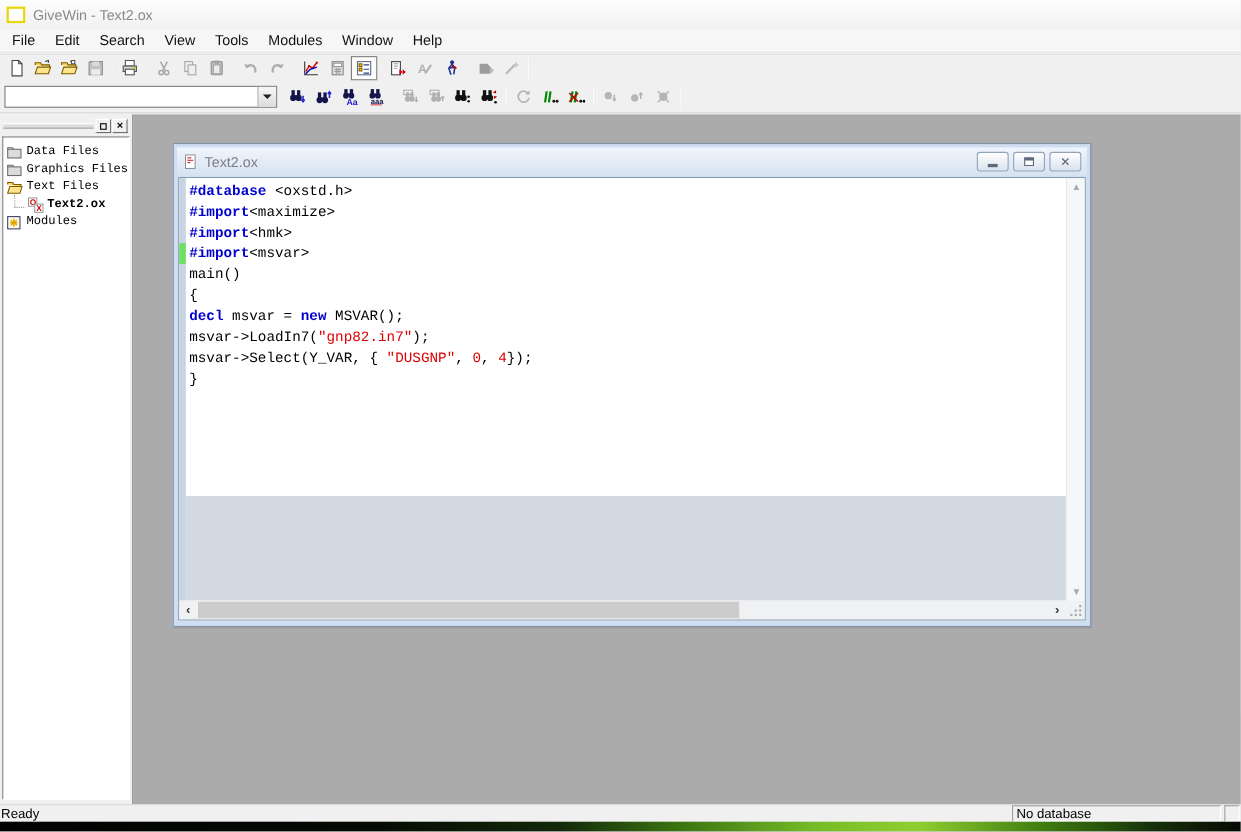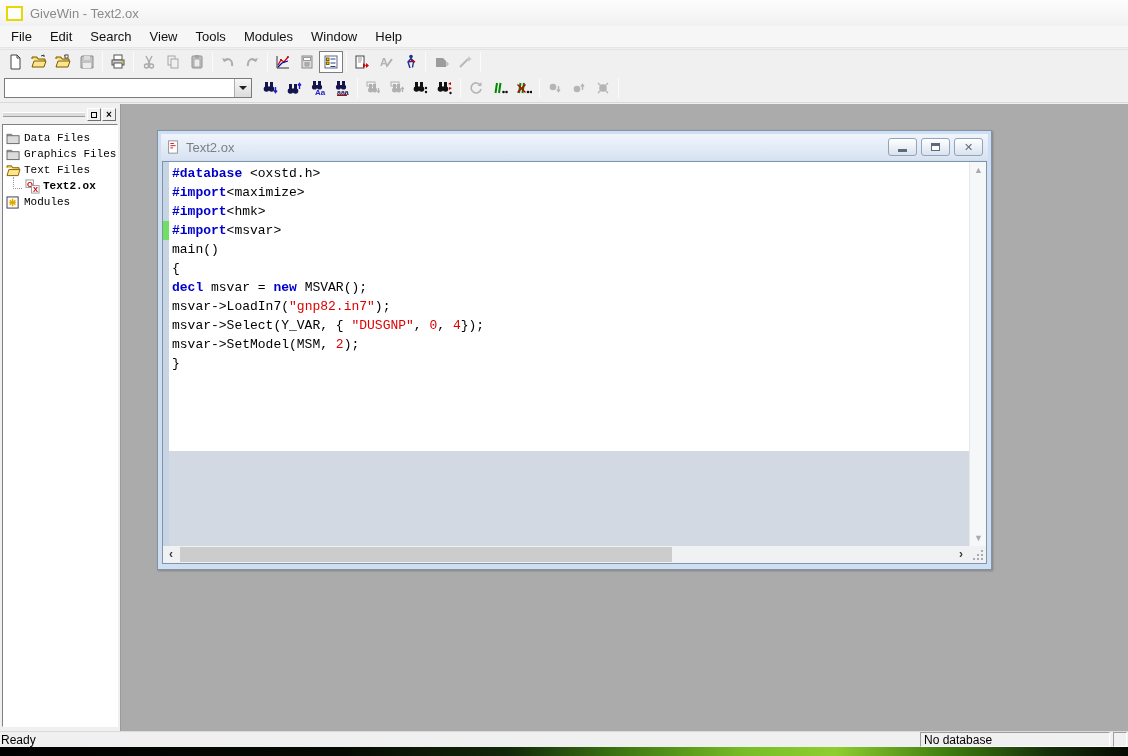--- a/index.html
+++ b/index.html
@@ -475,21 +475,20 @@
       <div class="codeview">
           <div class="code-line"><span class="c-kw">#database</span><span class="c-pl"> &lt;oxstd.h&gt;</span></div>
           <div class="code-line"><span class="c-kw">#import</span><span class="c-pl">&lt;maximize&gt;</span></div>
           <div class="code-line"><span class="c-kw">#import</span><span class="c-pl">&lt;hmk&gt;</span></div>
           <div class="code-line"><span class="c-kw">#import</span><span class="c-pl">&lt;msvar&gt;</span></div>
           <div class="code-line"><span class="c-pl">main()</span></div>
           <div class="code-line"><span class="c-pl">{</span></div>
           <div class="code-line"><span class="c-kw">decl</span><span class="c-pl"> msvar = </span><span class="c-kw">new</span><span class="c-pl"> MSVAR();</span></div>
           <div class="code-line"><span class="c-pl">msvar-&gt;LoadIn7(</span><span class="c-str">"gnp82.in7"</span><span class="c-pl">);</span></div>
           <div class="code-line"><span class="c-pl">msvar-&gt;Select(Y_VAR, { </span><span class="c-str">"DUSGNP"</span><span class="c-pl">, </span><span class="c-num">0</span><span class="c-pl">, </span><span class="c-num">4</span><span class="c-pl">});</span></div>
-          <div class="code-line"><span class="c-pl">msvar-&gt;SetModel(MSM, </span><span class="c-num">2</span><span class="c-pl">);</span></div>
           <div class="code-line"><span class="c-pl">}</span></div>
           <div class="code-line"><span class="c-pl"></span></div>
         </div>
       <div class="below-eof"></div>
 
       <div class="vscroll">
         <span class="vs-arrow vs-up">▲</span>
         <span class="vs-arrow vs-down">▼</span>
       </div>
       <div class="hscroll">

